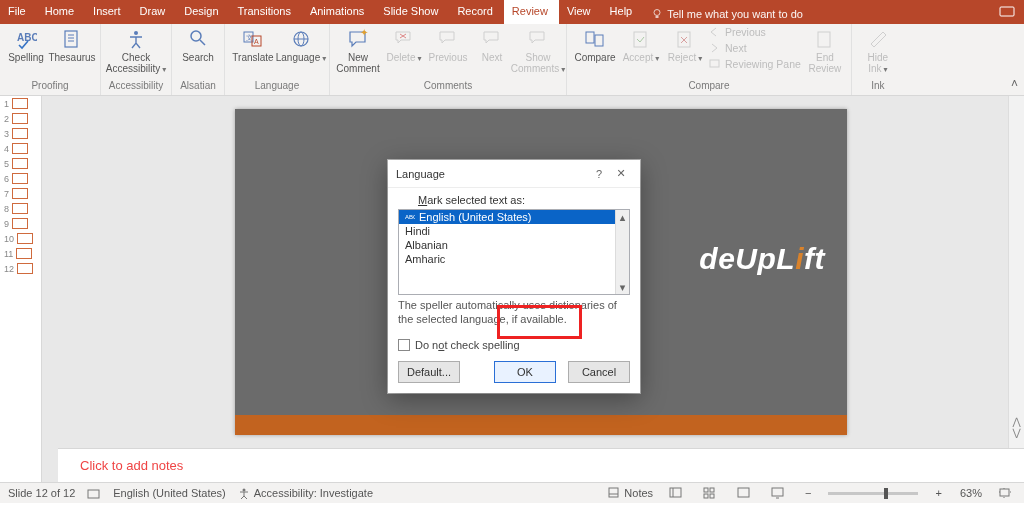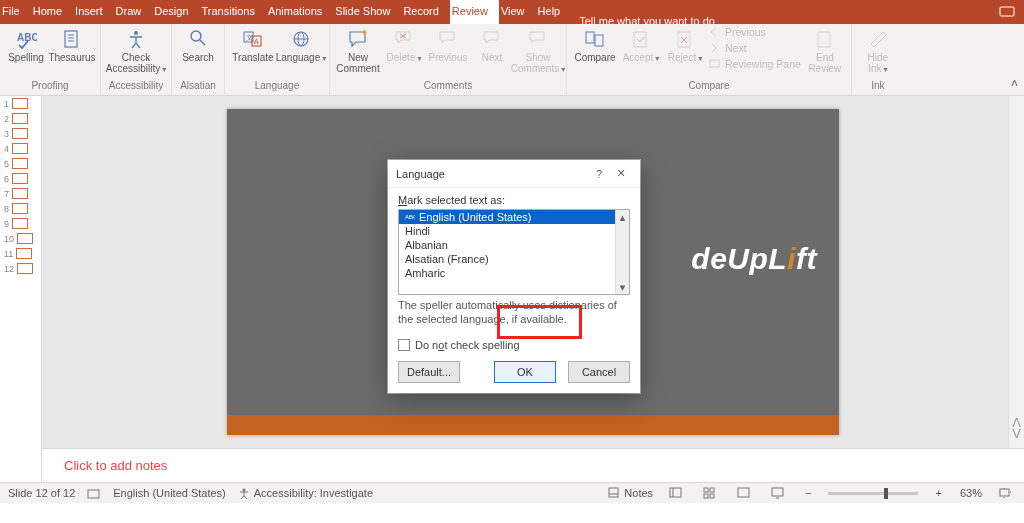--- a/index.html
+++ b/index.html
@@ -1,62 +1,62 @@
 <!DOCTYPE html>
 <html><head>
 <meta charset="utf-8">
 <style>
   * { box-sizing: border-box; margin: 0; padding: 0; }
   body { font-family: "Segoe UI", Tahoma, sans-serif; font-size: 11px; background: #fff; width: 1024px; height: 523px; overflow: hidden; position: relative; color: #444;}
   .tabs { display: flex; align-items: stretch; background: #b7472a; color: #fff; height: 24px; font-size: 11px; }
-  .tab { padding: 5px 11px 0 2px; cursor: default; }
+  .tab { padding: 5px 11px 0 8px; cursor: default; }
   .tab.active { background: #fff; color: #b7472a; }
-  .tabs .hint { display: flex; align-items: center; gap: 12px; margin-left: 8px; padding-top: 3px; opacity: .95; flex-direction: column; }
+  .tabs .hint { display: flex; align-items: center; gap: 4px; margin-left: 8px; padding-top: 3px; opacity: .95; }
   .tabs .hint svg { width: 12px; height: 12px; }
   .tabs .spacer { flex: 1; }
   .tabs .win-btn { width: 34px; display: flex; align-items: center; justify-content: center; }
   .ribbon { display: flex; background: #f3f2f1; border-bottom: 1px solid #d7d7d7; height: 72px; position: relative; }
   .group { border-right: 1px solid #e1e1e1; padding: 2px 6px 0 6px; display: flex; flex-direction: column; }
   .group .cmds { display: flex; gap: 4px; flex: 1; align-items: flex-start; }
   .cmd { display: flex; flex-direction: column; align-items: center; width: 44px; text-align: center; font-size: 10px; color: #555; }
   .cmd.wide { width: 58px; }
   .cmd.narrow { width: 40px; }
   .cmd .ic { height: 26px; display: flex; align-items: center; justify-content: center; color: #5a7db9; }
   .cmd.dis, .disabled { color: #bdbdbd !important; }
   .cmd.dis .ic { color: #cfcfcf; }
   .group .cap { text-align: center; font-size: 10px; color: #7a7a7a; padding: 0 0 4px 0; }
   .ribbon-stack { display: flex; flex-direction: column; font-size: 10.5px; color: #bdbdbd; gap: 4px; justify-content: center; }
   .ribbon-stack .row { display: flex; align-items: center; gap: 4px; }
   .ribbon-collapse { position: absolute; right: 6px; bottom: 4px; color: #666; font-size: 12px; }
   .workspace { display: flex; height: 386px; background: #e8e8e8; }
   .thumbs { width: 42px; background: #fff; border-right: 1px solid #d8d8d8; overflow: hidden; }
   .thumb { display: flex; align-items: center; gap: 3px; padding: 2px 4px; font-size: 9px; color: #888; }
   .thumb .box { width: 16px; height: 11px; border: 1px solid #cf6a3d; background: #fff; }
-  .canvas-area { flex: 1; position: relative; display:flex; flex-direction:column; }
+  .canvas-area { flex: 1; position: relative; display:flex; flex-direction:column;margin-left:16px; }
   .canvas-wrap { flex: 1; position: relative; display:flex; align-items:center; justify-content:center; }
   .slide { width: 612px; height: 326px; background: #6b6b6b; position: relative; box-shadow: 0 0 4px rgba(0,0,0,.3); }
   .slide .logo { position:absolute; right: 22px; top: 46%; transform: translateY(-50%); color:#fff; font-size:30px; font-weight:700; font-style: italic; letter-spacing:.5px;}
   .slide .logo .o { color:#d9822b; }
   .slide .bar { position:absolute; left:0; right:0; bottom:0; height:20px; background:#c2631f; }
   .vscroll { position:absolute; right:0; top:0; bottom:0; width:16px; background:#f2f2f2; border-left:1px solid #ddd; }
   .vscroll .nub { position:absolute; bottom:20px; left:2px; right:2px; height:12px; }
   .notes { height: 34px; background:#fff; border-top:1px solid #d7d7d7; color:#ef4444; font-size:13px; display:flex; align-items:center; padding-left:22px; font-style: normal;}
   .status { display:flex; align-items:center; height:21px; border-top:1px solid #d7d7d7; font-size:11px; color:#555; padding: 0 8px; gap:12px; background:#f3f2f1; }
   .status .spacer { flex:1; }
   .status svg { vertical-align: middle; }
   .view-btn { display:inline-flex; width:22px; height:16px; align-items:center; justify-content:center; color:#666; }
   .zoom-track { width:90px; height:3px; background:#c7c7c7; position:relative; }
   .zoom-thumb { position:absolute; top:-4px; width:4px; height:11px; background:#555; left:56px; }
   
   .dialog { position:absolute; left:388px; top:160px; width:252px; background:#fff; box-shadow:0 6px 24px rgba(0,0,0,.35), 0 0 0 1px #b5b5b5; font-size:11px; }
   .dlg-title { display:flex; align-items:center; height:28px; padding:0 8px; background:#fff; border-bottom:1px solid #ededed;}
   .dlg-title .t { flex:1; font-weight:400; color:#333; }
   .dlg-title .tb { width:22px; text-align:center; color:#666; }
   .dlg-body { padding: 6px 10px 10px 10px; }
-  .dlg-label { color:#333; margin-bottom: 3px; }
+  .dlg-label { color:#333; margin-bottom: 3px; margin-left: 20px; }
   .dlg-label u { text-decoration: underline; }
   .listbox { border:1px solid #abadb3; height: 86px; overflow:hidden; position:relative; }
   .listbox .item { padding: 1px 16px 1px 6px; color:#333; }
   .listbox .item.sel { background:#0a64c7; color:#fff; display:flex; align-items:center; gap:4px; }
   .listbox .sb { position:absolute; right:0; top:0; bottom:0; width:14px; background:#efefef; border-left:1px solid #dcdcdc;}
   .listbox .sb .up, .listbox .sb .dn { position:absolute; left:0; right:0; height:14px; display:flex; align-items:center; justify-content:center; color:#666;}
   .listbox .sb .up { top:0; } .listbox .sb .dn { bottom:0; }
   .info { color:#555; margin-top:4px; line-height:1.25; }
   .chk { display:flex; align-items:center; gap:5px; margin-top:12px; }
   .chk .cb { width:12px; height:12px; border:1px solid #888; background:#fff; }
@@ -452,21 +452,20 @@
     <div class="dlg-label"><u>M</u><span>ark selected text as:</span></div>
     <div class="listbox">
       <div class="item sel">
         <svg width="10" height="10">
             <text x="0" y="7" font-size="6" fill="#fff">ABC</text>
           </svg>
         <span>English (United States)</span>
       </div>
       <div class="item">Hindi</div>
       <div class="item">Albanian</div>
-      <div class="item">Alsatian (France)</div>
       <div class="item">Amharic</div>
       <div class="sb">
         <div class="up">▴</div>
         <div class="dn">▾</div>
       </div>
     </div>
     <div class="info">The speller automatically uses dictionaries of the selected language, if available.</div>
     <div class="chk">
       <div class="cb"></div>
       <span><span>Do n</span><u>o</u><span>t check spelling</span></span>

